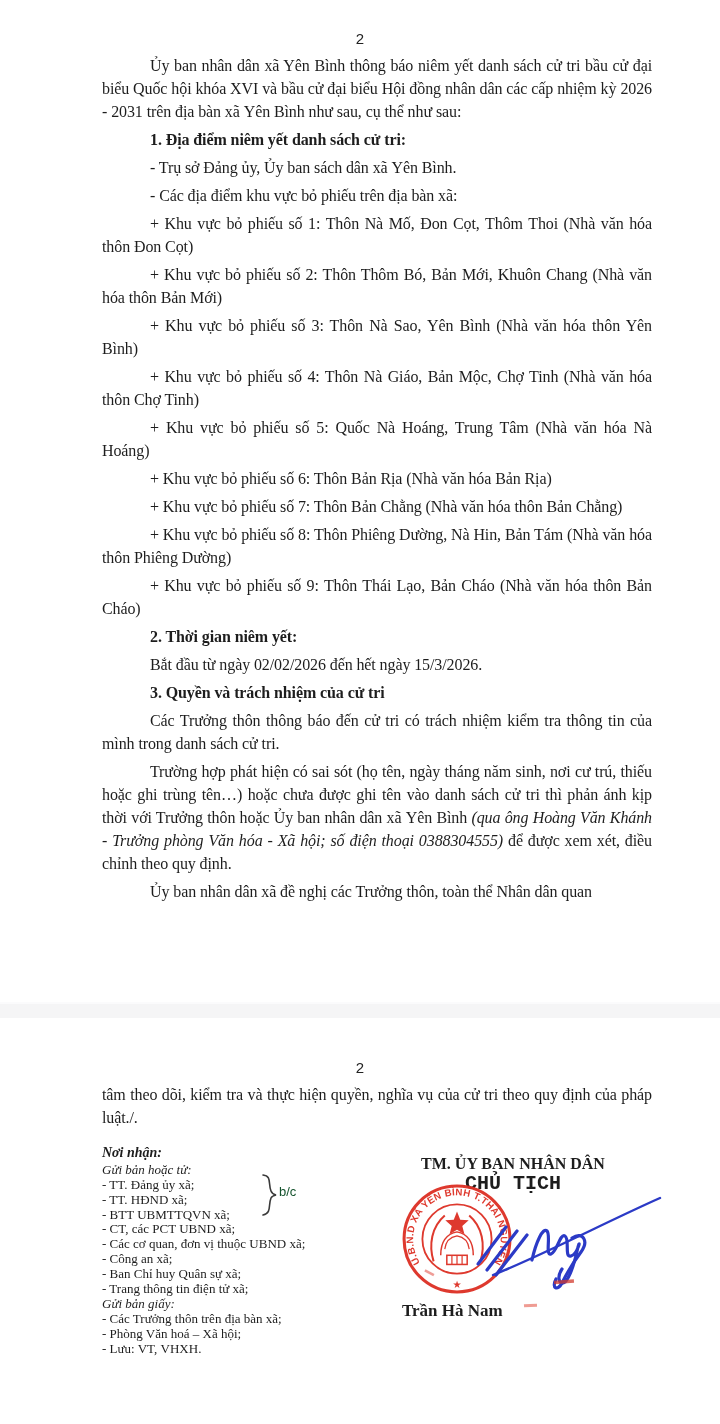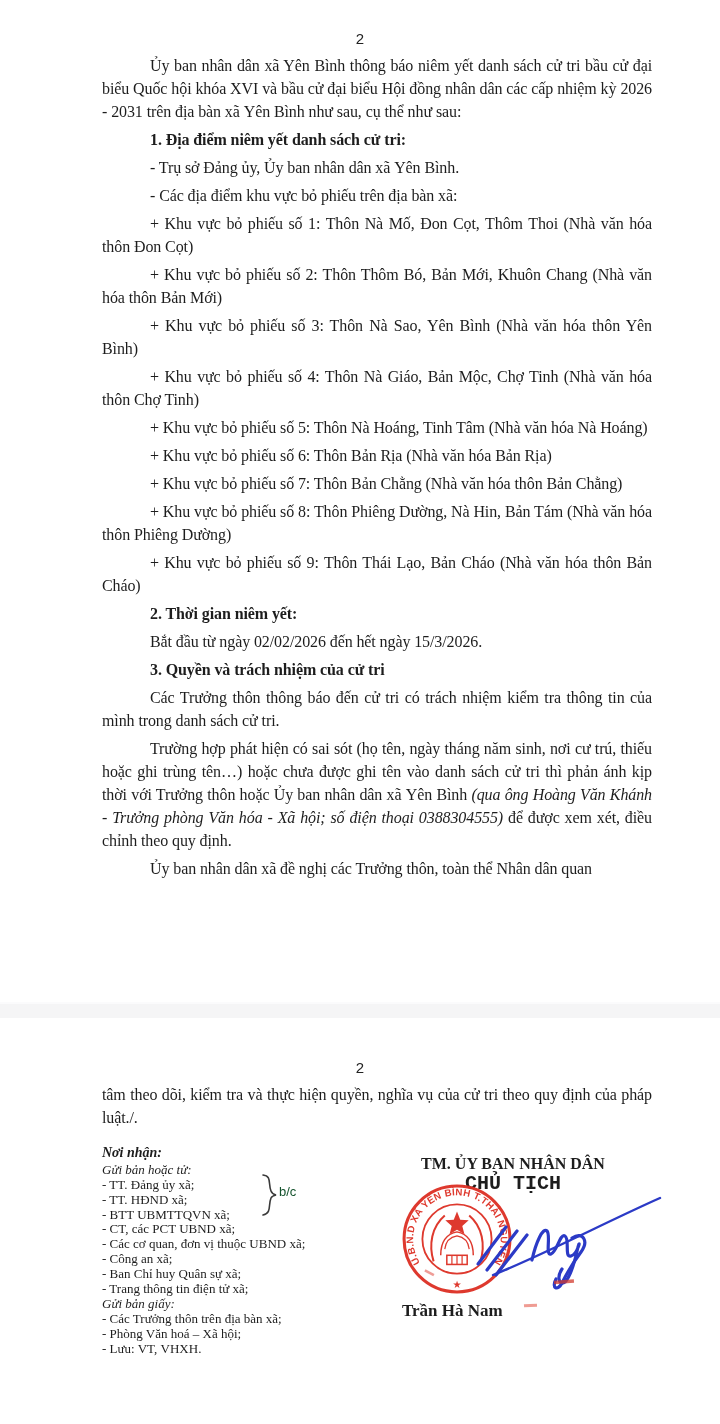--- a/index.html
+++ b/index.html
@@ -38,27 +38,27 @@
 </head>
 <body>
 
 <div class="viewer">
 
   <div class="page" id="page1">
     <div class="pn">2</div>
     <div class="content">
         <p class="para body"><span>Ủy ban nhân dân </span><span class="sans">xã Yên Bình thông báo</span><span> niêm yết danh sách cử tri bầu cử đại biểu Quốc hội khóa XVI và bầu cử đại biểu Hội đồng nhân dân các cấp nhiệm kỳ 2026 - </span><span class="sans">2031</span><span> trên địa bàn xã </span><span class="sans">Yên Bình</span><span> như sau, cụ thể như sau:</span></p>
         <p class="para heading"><span class="sans">1.</span><span> Địa điểm niêm yết danh sách cử tri</span><span class="sans">:</span></p>
-        <p class="para body"><span>- Trụ sở Đảng ủy, Ủy ban nhân dân xã </span><span class="sans">Yên Bình</span><span>.</span></p>
+        <p class="para body"><span>- Trụ sở Đảng ủy, Ủy ban sách dân xã </span><span class="sans">Yên Bình</span><span>.</span></p>
         <p class="para body"><span>- Các địa điểm khu vực bỏ phiếu trên địa bàn xã:</span></p>
         <p class="para body"><span>+ Khu vực bỏ phiếu số 1: Thôn Nà Mố, Đon Cọt, Thôm Thoi (Nhà văn hóa thôn Đon Cọt)</span></p>
         <p class="para body"><span>+ Khu vực bỏ phiếu số 2: Thôn Thôm Bó, Bản Mới, Khuôn Chang (Nhà văn hóa thôn Bản Mới)</span></p>
         <p class="para body"><span>+ Khu vực bỏ phiếu số 3: Thôn Nà Sao, Yên Bình (Nhà văn hóa thôn Yên </span><span class="sans">Bình)</span></p>
         <p class="para body"><span>+ Khu vực bỏ phiếu số 4: Thôn Nà Giáo, Bản Mộc, Chợ Tinh (Nhà văn hóa thôn Chợ Tinh)</span></p>
-        <p class="para body"><span>+ Khu vực bỏ phiếu số 5: Thôn Nà Hoáng, Tinh Tâm (Nhà văn hóa Nà </span><span class="sans">Hoáng)</span></p>
+        <p class="para body"><span>+ Khu vực bỏ phiếu số 5: Quốc Nà Hoáng, Trung Tâm (Nhà văn hóa Nà </span><span class="sans">Hoáng)</span></p>
         <p class="para body"><span>+ Khu vực bỏ phiếu số 6: Thôn Bản Rịa (Nhà văn hóa Bản Rịa)</span></p>
         <p class="para body"><span>+ Khu vực bỏ phiếu số 7: Thôn Bản Chằng  (Nhà văn hóa thôn Bản Chằng)</span></p>
         <p class="para body"><span>+ Khu vực bỏ phiếu số 8: Thôn Phiêng Dường, Nà Hin, Bản Tám (Nhà văn hóa thôn Phiêng Dường)</span></p>
         <p class="para body"><span>+ Khu vực bỏ phiếu số 9: Thôn Thái Lạo, Bản Cháo (Nhà văn hóa thôn Bản Cháo)</span></p>
         <p class="para heading"><span class="sans">2.</span><span> Thời gian niêm yết:</span></p>
         <p class="para body"><span>Bắt đầu từ ngày </span><span class="sans">02/02/2026</span><span> đến hết ngày </span><span class="sans">15/3/2026</span><span>.</span></p>
         <p class="para heading"><span>3. Quyền và trách nhiệm của cử tri</span></p>
         <p class="para body"><span>Các Trưởng thôn thông báo đến cử tri có trách nhiệm kiểm tra thông tin của mình trong danh sách cử tri.</span></p>
         <p class="para body"><span>Trường hợp phát hiện có sai sót (họ tên, ngày tháng năm sinh, nơi cư trú, thiếu hoặc ghi trùng tên…) hoặc chưa được ghi tên vào danh sách cử tri thì phản ánh kịp thời với Trưởng thôn hoặc Ủy ban nhân dân xã </span><span class="sans">Yên Bình</span><span> </span><span class="sans i">(qua ông</span><span class="i"> Hoàng Văn Khánh - Trưởng phòng Văn hóa - Xã hội; số điện thoại </span><span class="sans i">0388304555)</span><span> để được xem xét, điều chỉnh theo quy định.</span></p>
         <p class="para body"><span>Ủy ban nhân dân xã đề nghị các Trưởng thôn, toàn thể Nhân dân </span><span class="sans">quan</span></p>

